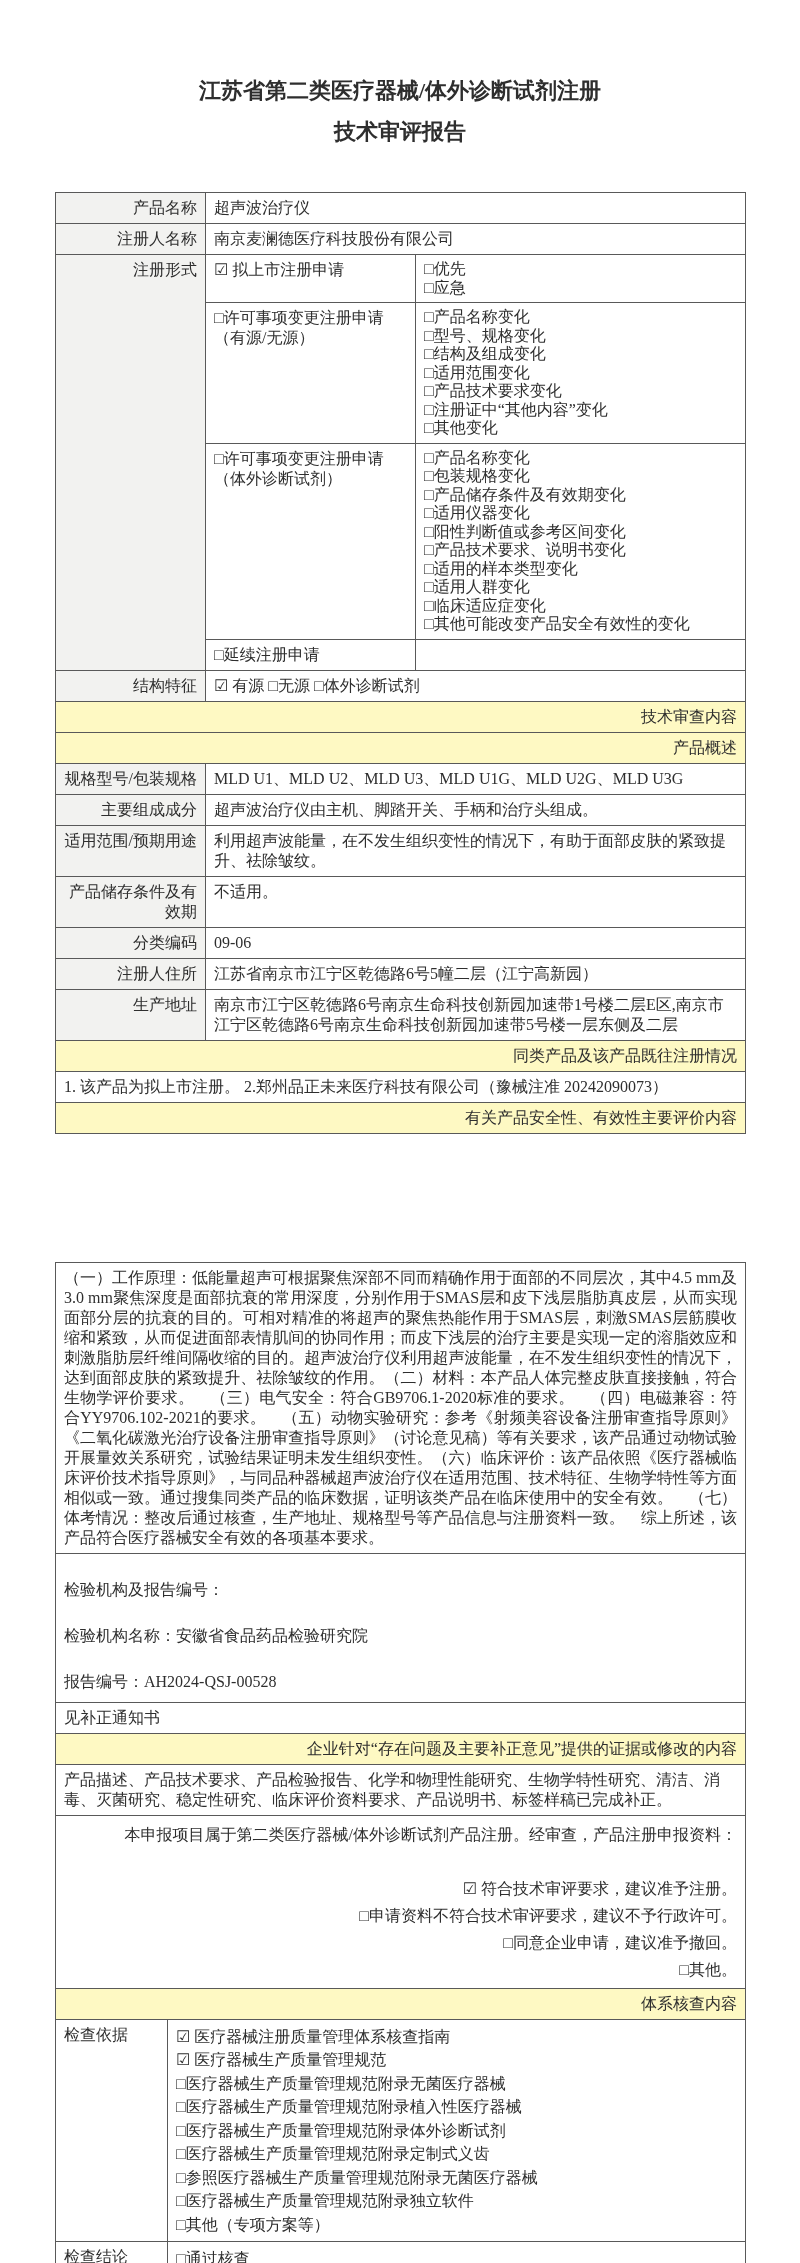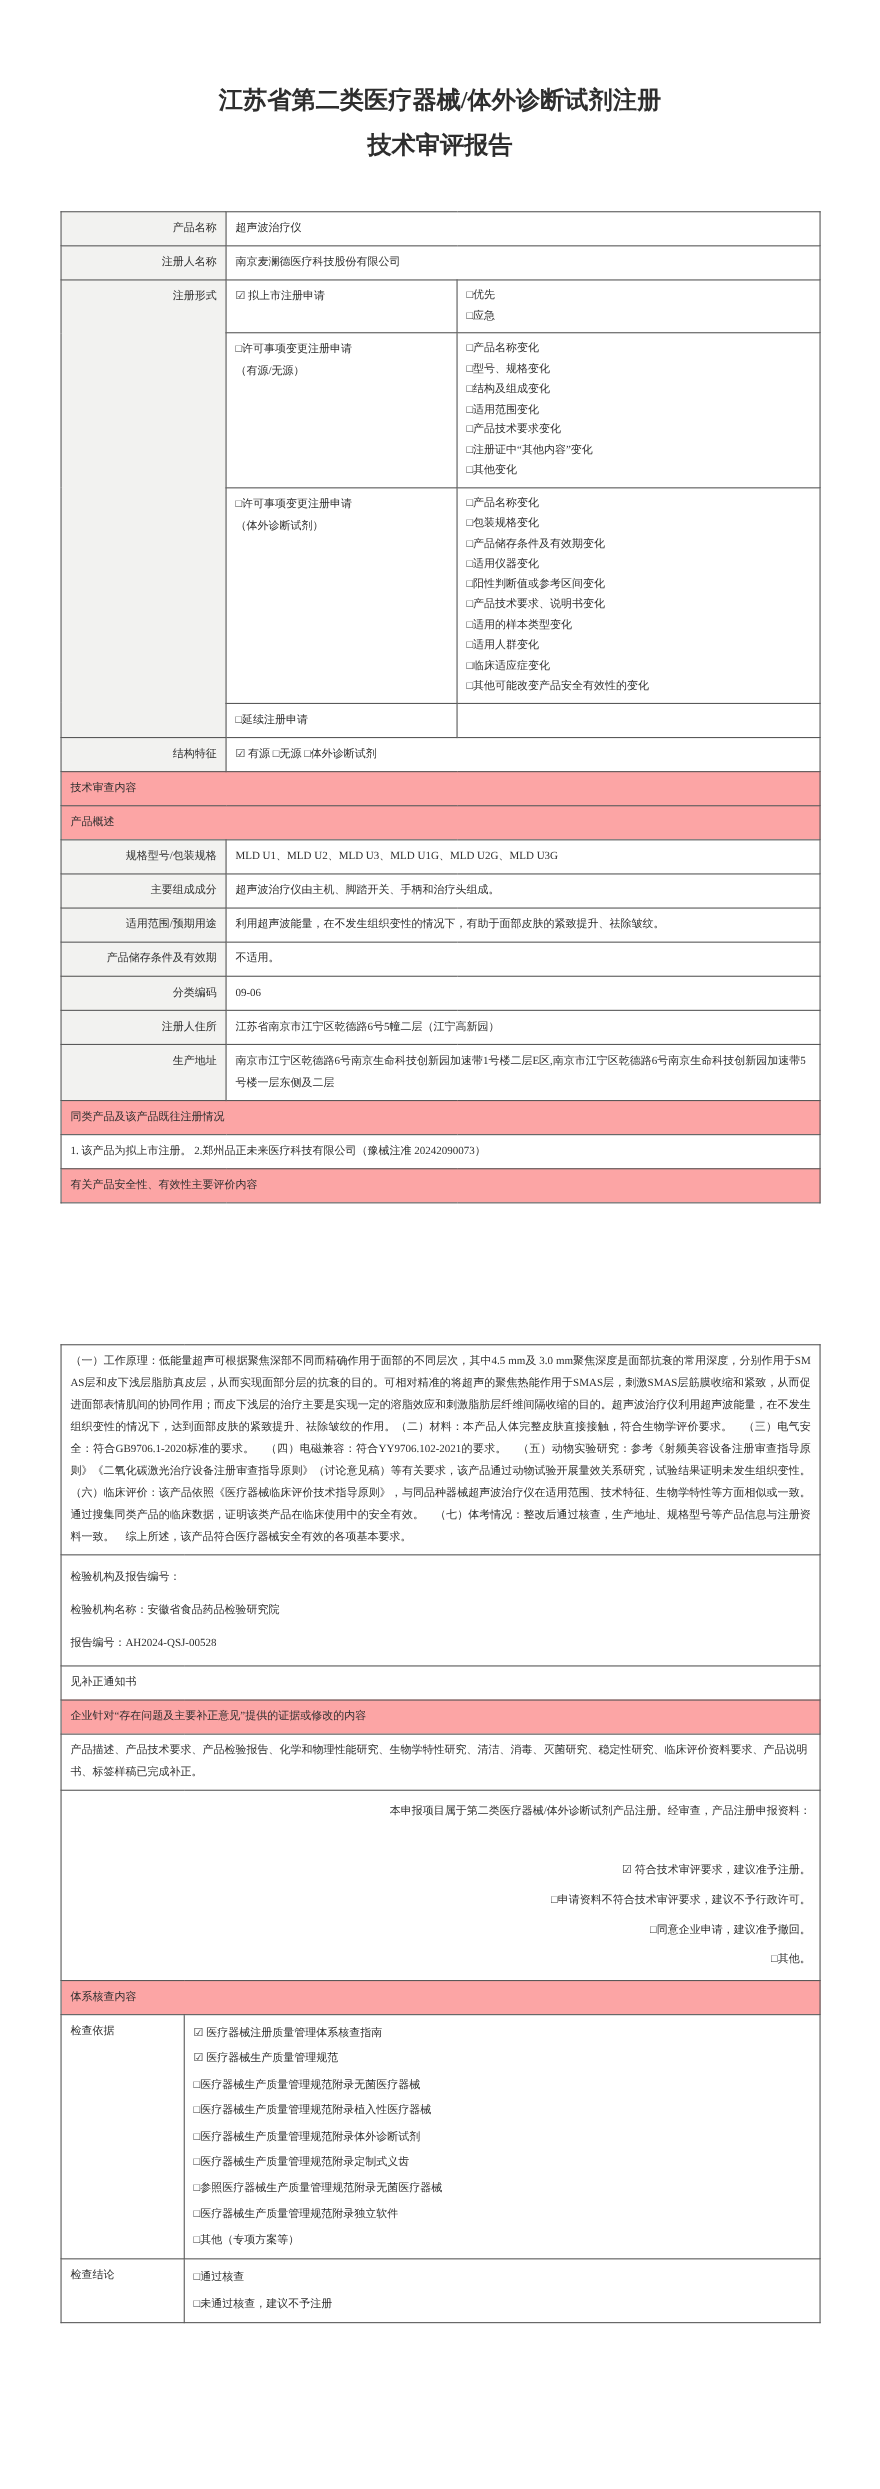--- a/index.html
+++ b/index.html
@@ -6,35 +6,35 @@
   body {
     width:800px; height:2263px; overflow:hidden;
     background:#ffffff;
     font-family:"Liberation Serif","DejaVu Serif",serif;
     color:#2e2e2e;
   }
   .title { margin:70px 0 0 0; text-align:center; font-size:22px; font-weight:bold; line-height:41px; }
   table.report { border-collapse:collapse; table-layout:fixed; width:690px; margin-left:55px; }
   table.report td {
     border:1px solid #595959; padding:5px 8px; vertical-align:top;
-    font-size:10px; line-height:20px; word-break:break-all;
+    font-size:16px; line-height:20px; word-break:break-all;
   }
   .t1 { margin-top:40px; }
   .t2 { margin-top:128px; }
   .t1 col.c1{width:150px} .t1 col.c2{width:210px} .t1 col.c3{width:330px}
   .t2 col.c1{width:112px} .t2 col.c2{width:578px}
   td.lbl  { background:#f2f2f0; text-align:right; }
   td.lbl2 { background:#ffffff; text-align:left; }
-  td.sect { background:#fca5a5; text-align:left; padding:3px 8px; }
+  td.sect { background:#fef9c3; text-align:right; padding:3px 8px; }
   td.vmid { vertical-align:middle; }
   .cblist  div { line-height:18.5px; }
   .cblist2 div { line-height:23.5px; min-height:23.5px; }
   .lines   div { line-height:20px; }
   .para { text-align:justify; font-size:13.6px; line-height:19.8px; padding:6px 9px; }
-  .evlines div { line-height:30px; }
+  .evlines div { line-height:30px;margin-top:16px; }
   .resp { line-height:24px; }
   .concl div { line-height:27px; min-height:27px;text-align:right; }
 </style>
 </head>
 <body>
 
 <div class="title">
   <div>江苏省第二类医疗器械/体外诊断试剂注册</div>
   <div>技术审评报告</div>
 </div>

